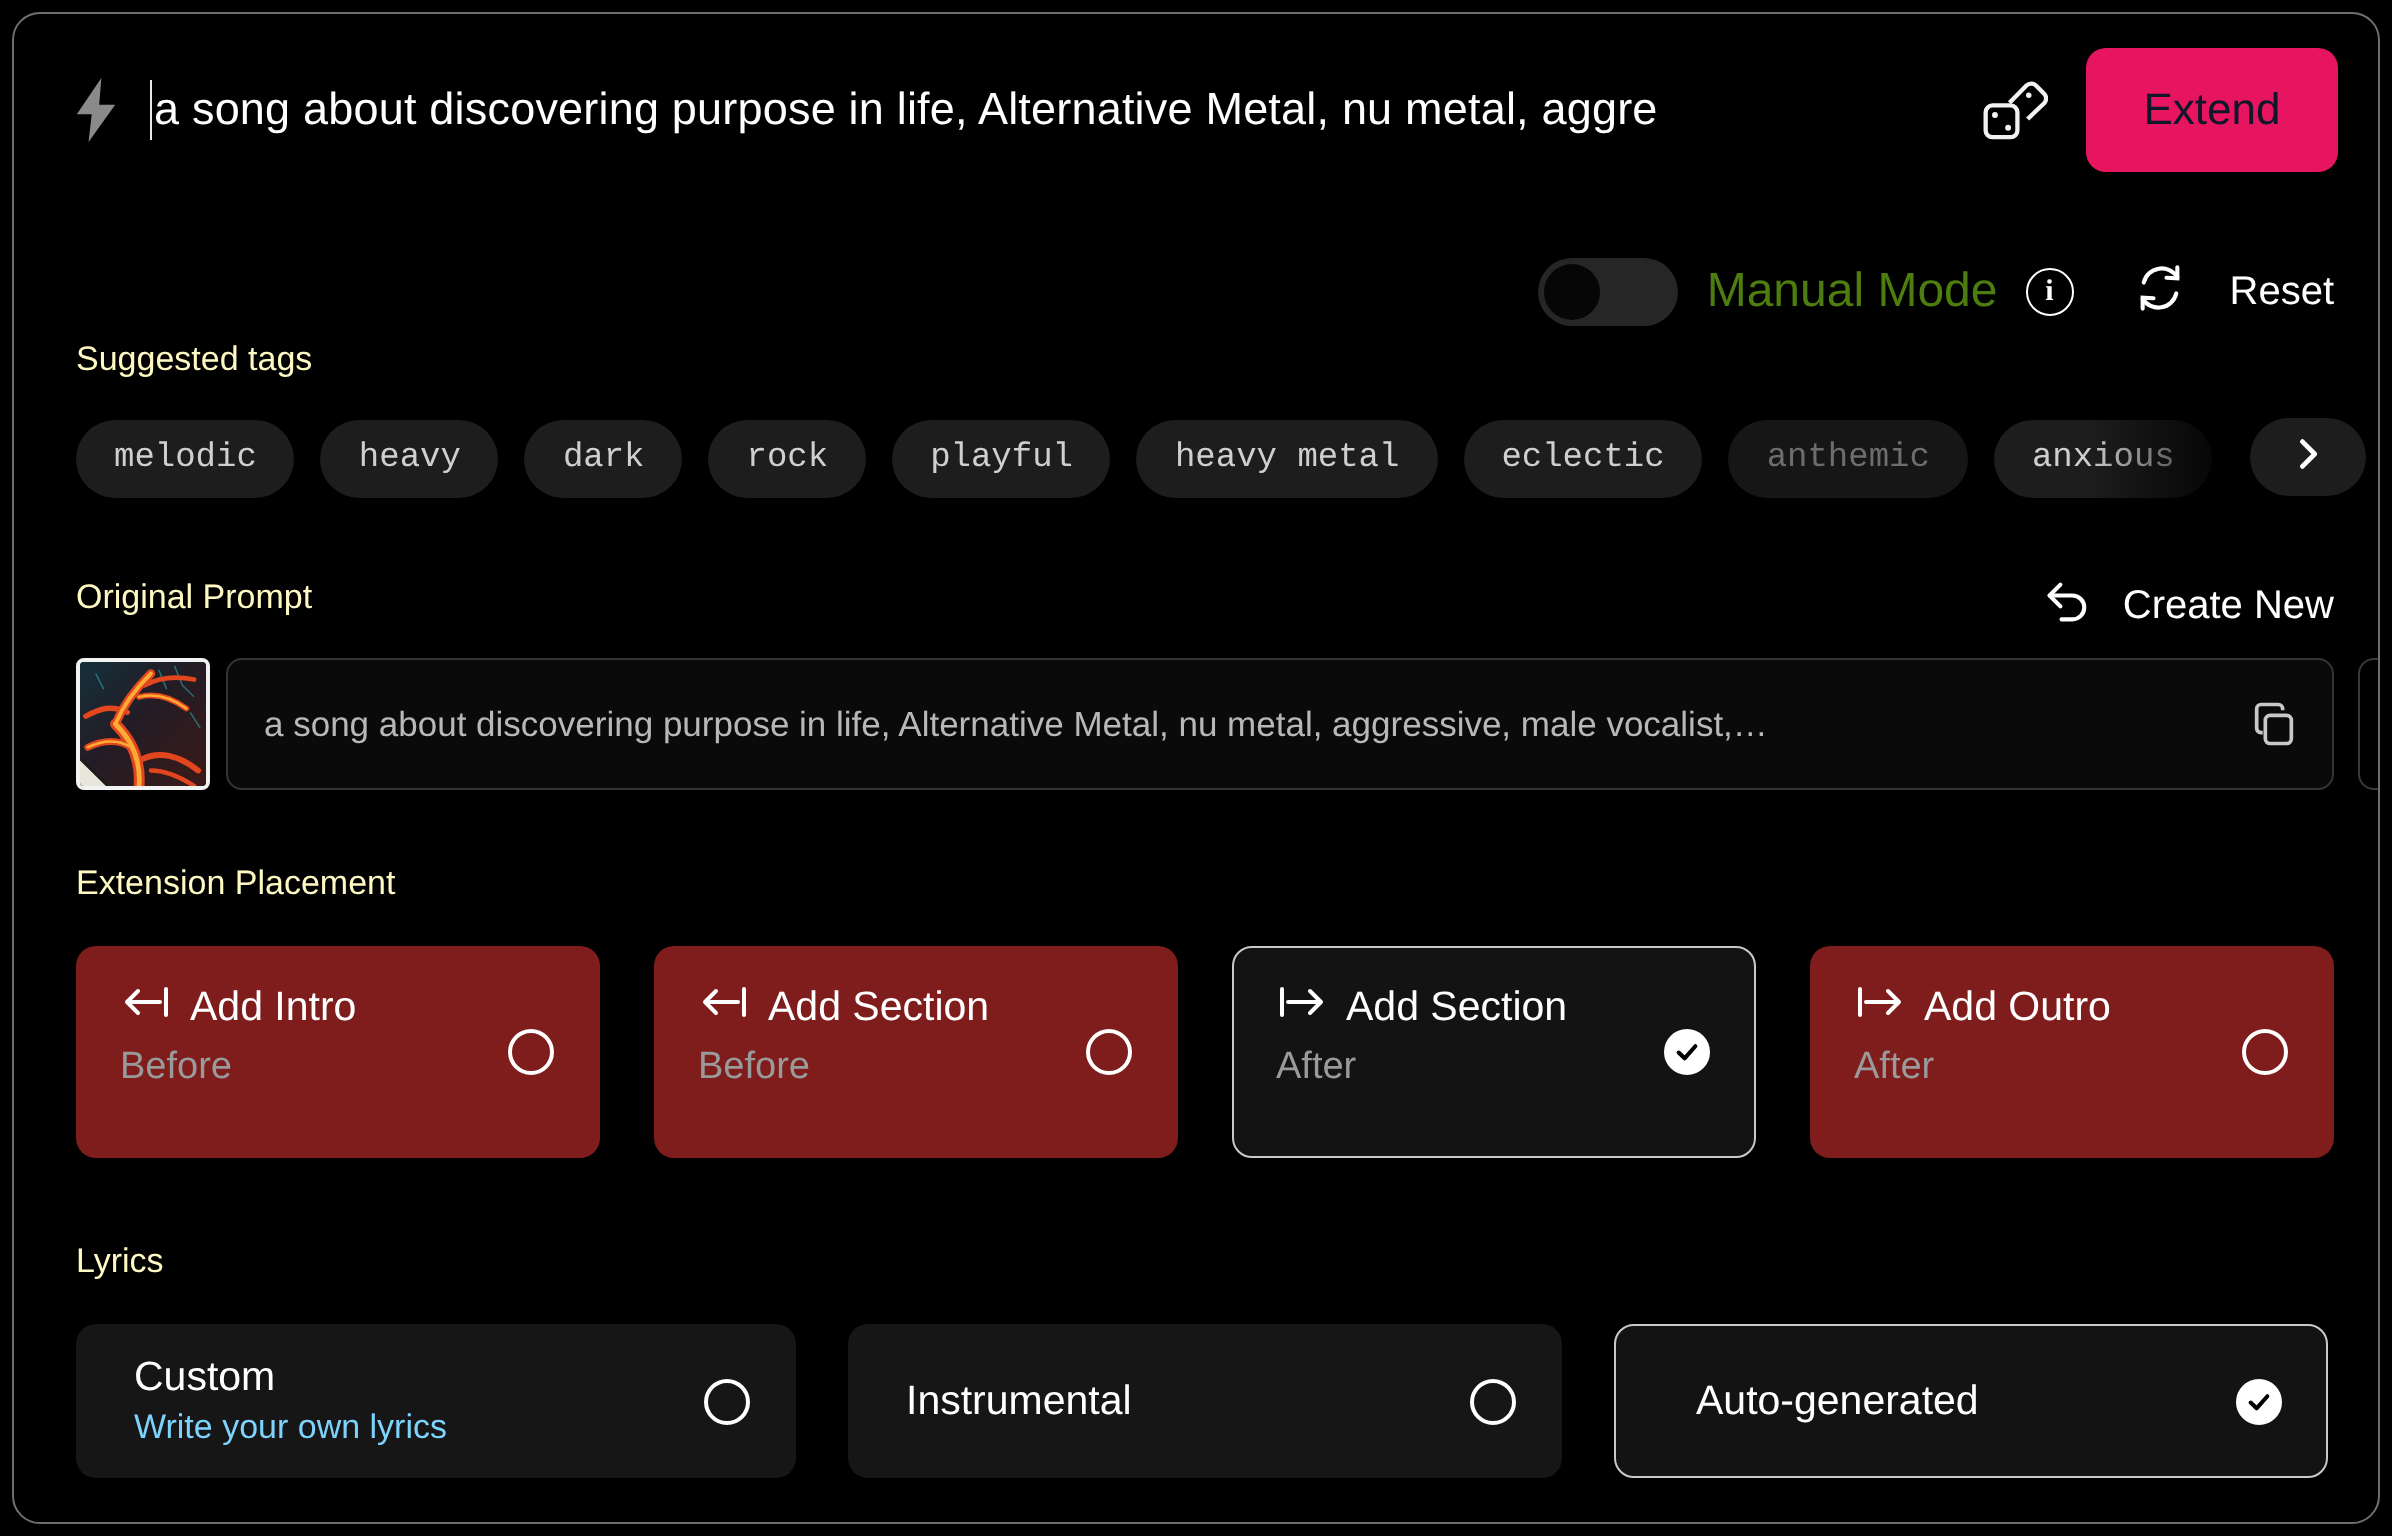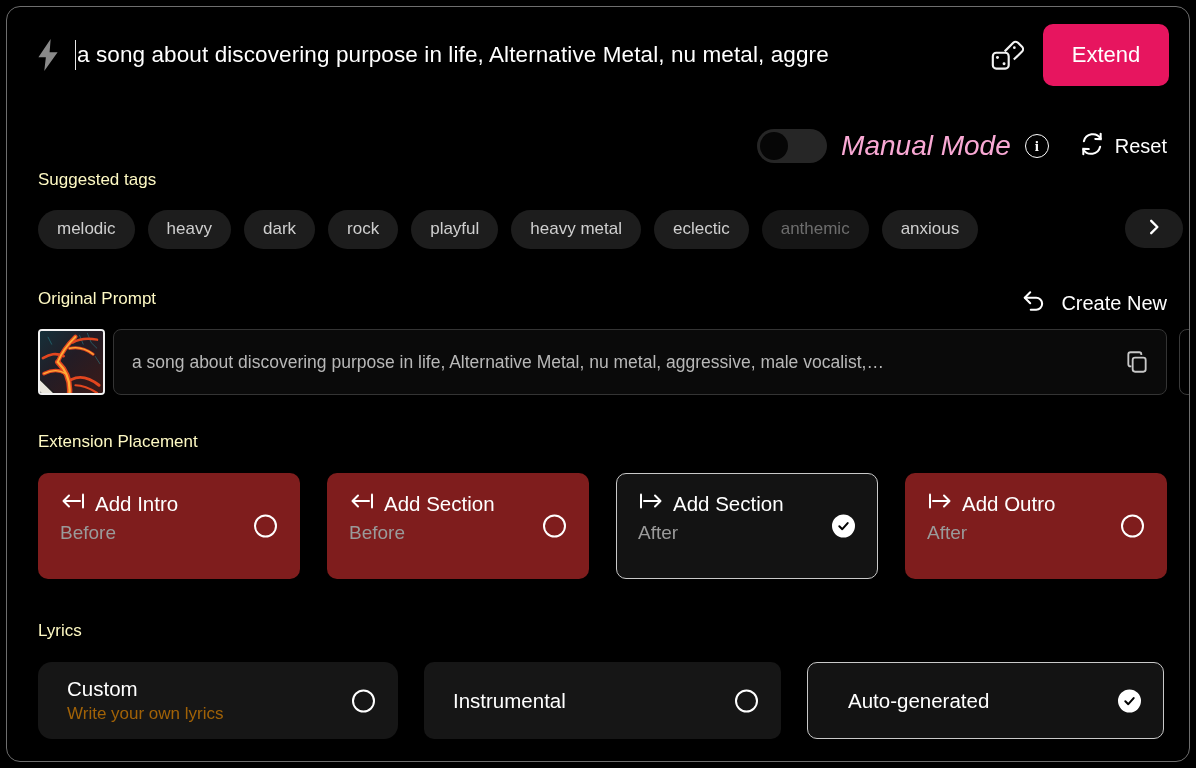--- a/index.html
+++ b/index.html
@@ -54,21 +54,21 @@
     display: flex; align-items: center; justify-content: center;
     color: #f2f2f2;
     margin-left: 6px;
   }
   .extend-btn {
     flex: none;
     width: 126px; height: 62px;
     margin-right: 20px; margin-left: 14px;
     border: none; border-radius: 10px;
     background: #e7155f;
-    color: #ffffff;
+    color: #0f172a;
     font-size: 22px;
     font-family: "Liberation Sans", sans-serif;
     cursor: pointer;
     display: flex; align-items: center; justify-content: center;
   }
 
   
   .mode-row {
     position: absolute; right: 22px; top: 122px;
     display: flex; align-items: center; gap: 14px;
@@ -76,47 +76,48 @@
   .toggle {
     width: 70px; height: 34px;
     background: #262626; border-radius: 17px;
     position: relative; cursor: pointer;
   }
   .toggle .knob {
     position: absolute; left: 3px; top: 3px;
     width: 28px; height: 28px; border-radius: 50%;
     background: #060606;
   }
-  .mode-label { color: #f9a8d4; font-size: 28px; font-style: italic; }
+  .mode-label { color: #4d7c0f; font-size: 24px; }
   .info-icon {
     width: 24px; height: 24px; border-radius: 50%;
     border: 1.8px solid #ffffff; color: #ffffff;
     font-size: 15px; font-weight: bold;
     display: flex; align-items: center; justify-content: center;
     font-family: "Liberation Serif", serif;
     cursor: pointer;
   }
   .reset-group {
-    display: flex; align-items: center; gap: 10px;
+    display: flex; align-items: center; gap: 22px;
     margin-left: 16px; cursor: pointer;
   }
   .reset-label { color: #ffffff; font-size: 20px; }
 
   
   .sec-label {
     color: #fef9c3; font-size: 17px;
   }
 
   
   .tags-label { position: absolute; left: 31px; top: 163px; }
   .tags-row {
     position: absolute; left: 31px; top: 202px;
     width: 1135px; height: 40px;
     display: flex; align-items: center; gap: 13px;
     overflow: hidden;
+    font-family: Liberation Mono, monospace;
   }
   .tag {
     flex: none;
     height: 39px;
     padding: 0 19px;
     border-radius: 20px;
     background: #1d1d1d;
     color: #cfcfcf;
     font-size: 17px;
     display: flex; align-items: center; justify-content: center;
@@ -233,26 +234,26 @@
   .lyr-card {
     height: 77px;
     background: #161616;
     border: 1px solid transparent;
     border-radius: 10px;
     position: relative;
     cursor: pointer;
     display: flex; flex-direction: column; justify-content: center;
     padding-left: 28px;
   }
-  .lyr-card.w1 { width: 360px; border-radius: 14px; }
+  .lyr-card.w1 { width: 360px; }
   .lyr-card.w2 { width: 357px; }
   .lyr-card.w3 { width: 357px; padding-left: 40px; }
   .lyr-card.selected { border-color: #c9c9c9; background: #131313; }
   .lyr-title { color: #ffffff; font-size: 20.5px; }
-  .lyr-sub { color: #a16207; font-size: 17px; margin-top: 3px; }
+  .lyr-sub { color: #7dd3fc; font-size: 17px; margin-top: 3px; }
 
   
   .edge-clip {
     position: absolute; right: -12px; top: 322px;
     width: 22px; height: 66px;
     border: 1px solid #3a3a3a;
     border-radius: 8px;
   }
 </style>
 </head>

